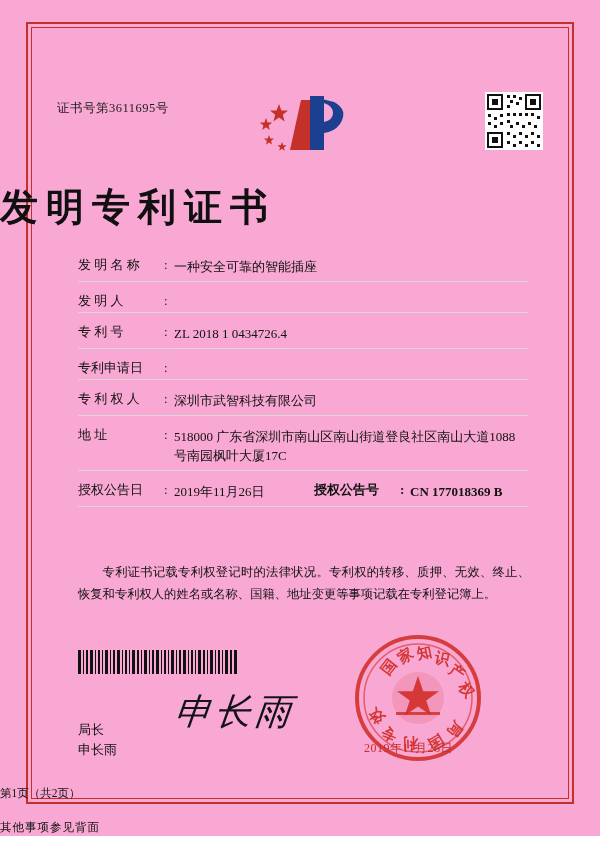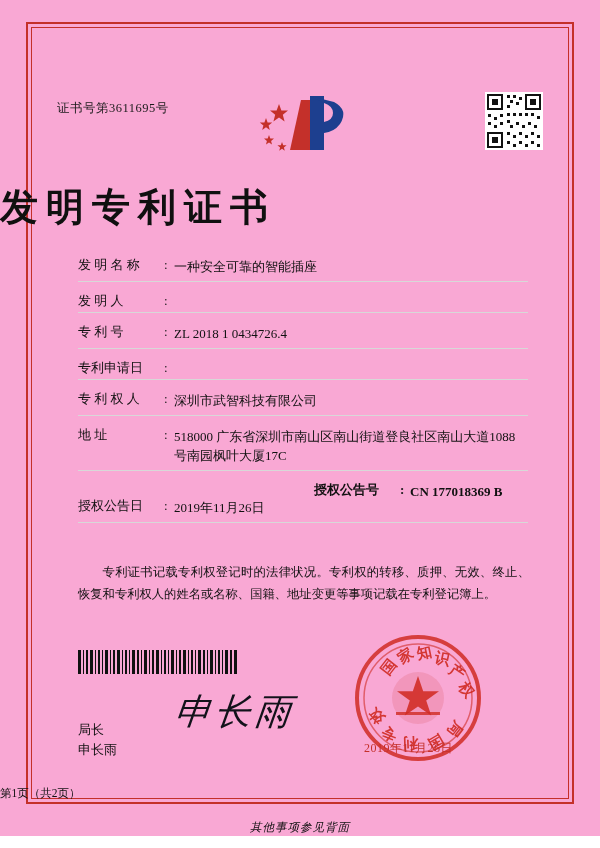--- a/index.html
+++ b/index.html
@@ -124,21 +124,21 @@
 
   .row-two {
     display: flex;
     margin-bottom: 17px;
     position: relative;
   }
   .half {
     display: flex;
     align-items: flex-start;
   }
-  .half-left { width: 236px; flex: 0 0 236px; margin-top: 16px; }
+  .half-left { width: 236px; flex: 0 0 236px; }
   .half-right { flex: 1; font-weight: bold; }
   .half-right .field-label { width: 86px; flex: 0 0 86px; }
 
   
   .para {
     position: absolute;
     left: 78px;
     width: 452px;
     font-size: 12.3px;
     line-height: 1.75;
@@ -205,25 +205,23 @@
     top: 786px;
     text-align: left;
     font-size: 11.5px;
     color: #111;
   }
   .footer-note {
     position: absolute;
     left: 0;
     right: 0;
     top: 820px;
-    text-align: center;
     font-size: 11.5px;
     color: #111;
     letter-spacing: 1px;
-    font-style: italic;
   }
 </style>
 </head>
 <body>
 
 <div class="page">
 
   <div class="border-outer"></div>
   <div class="border-inner"></div>
 

